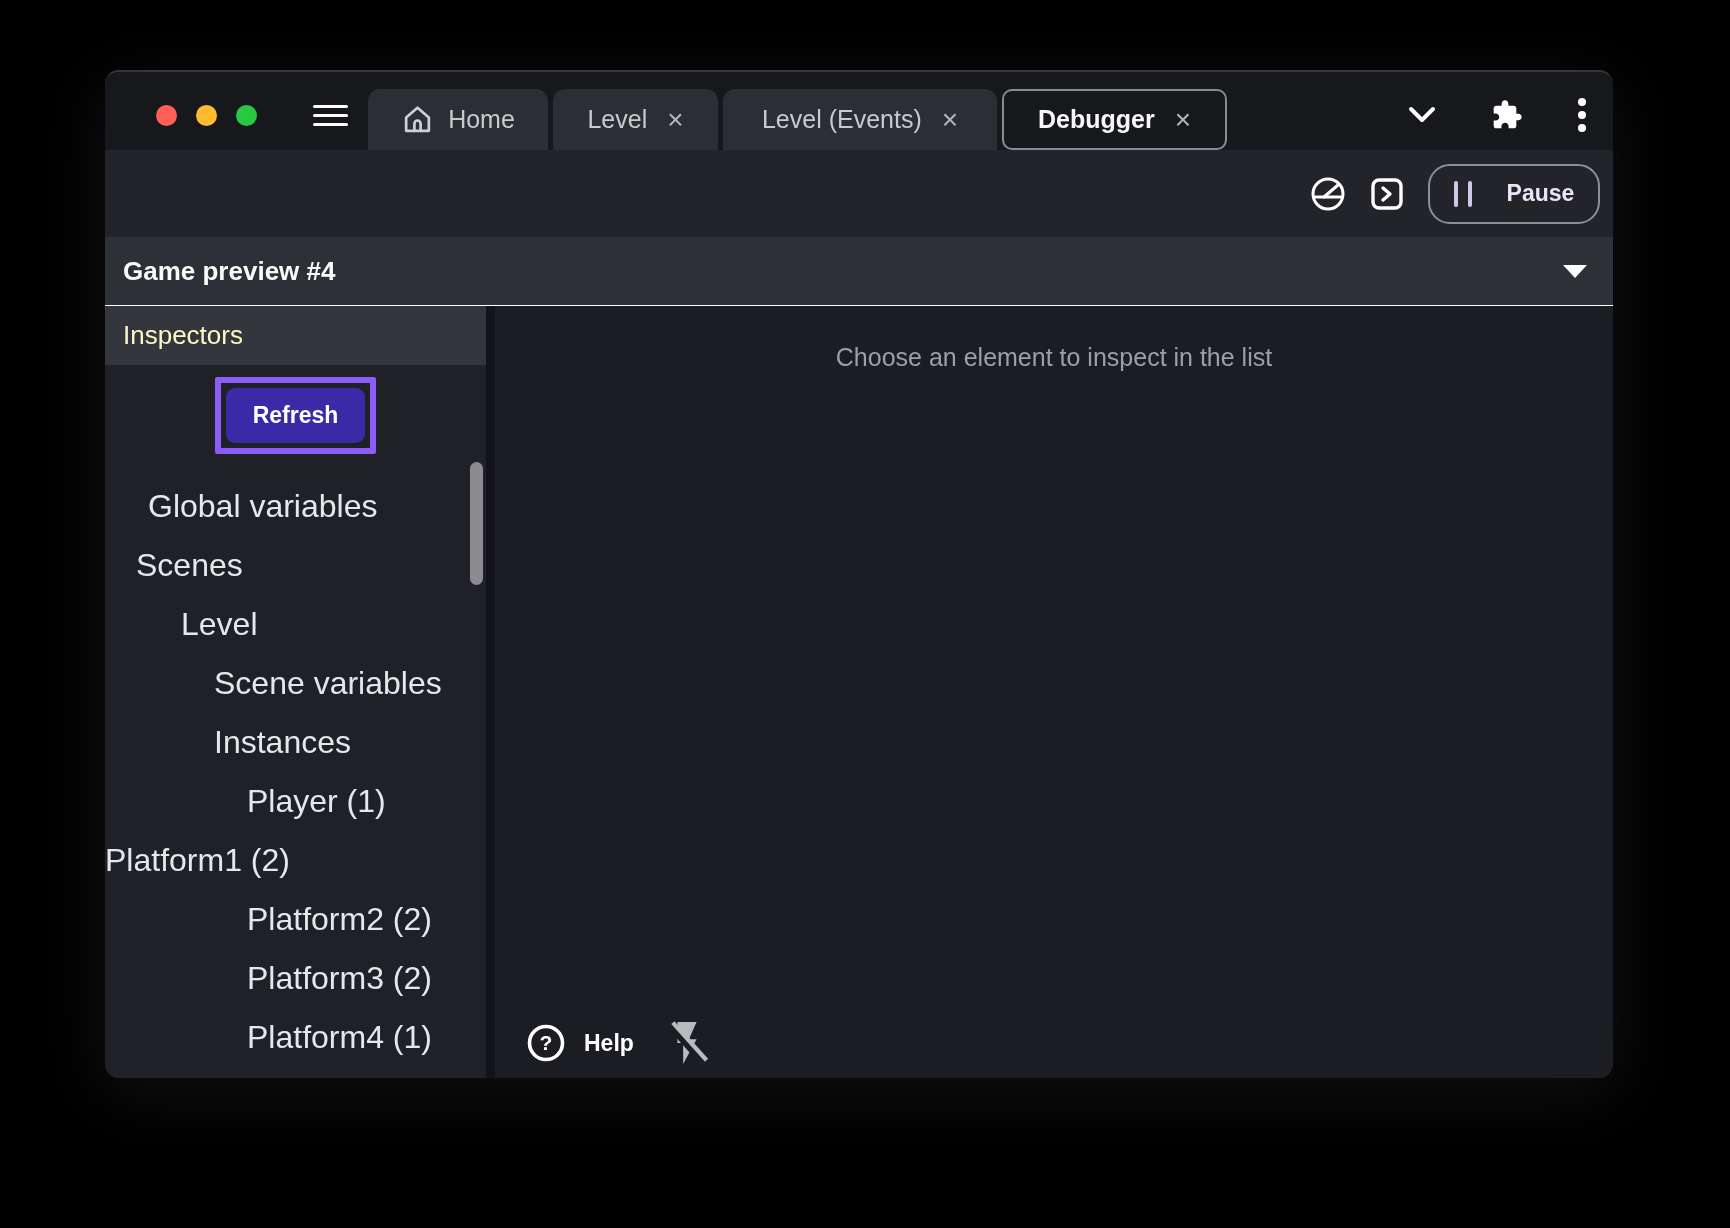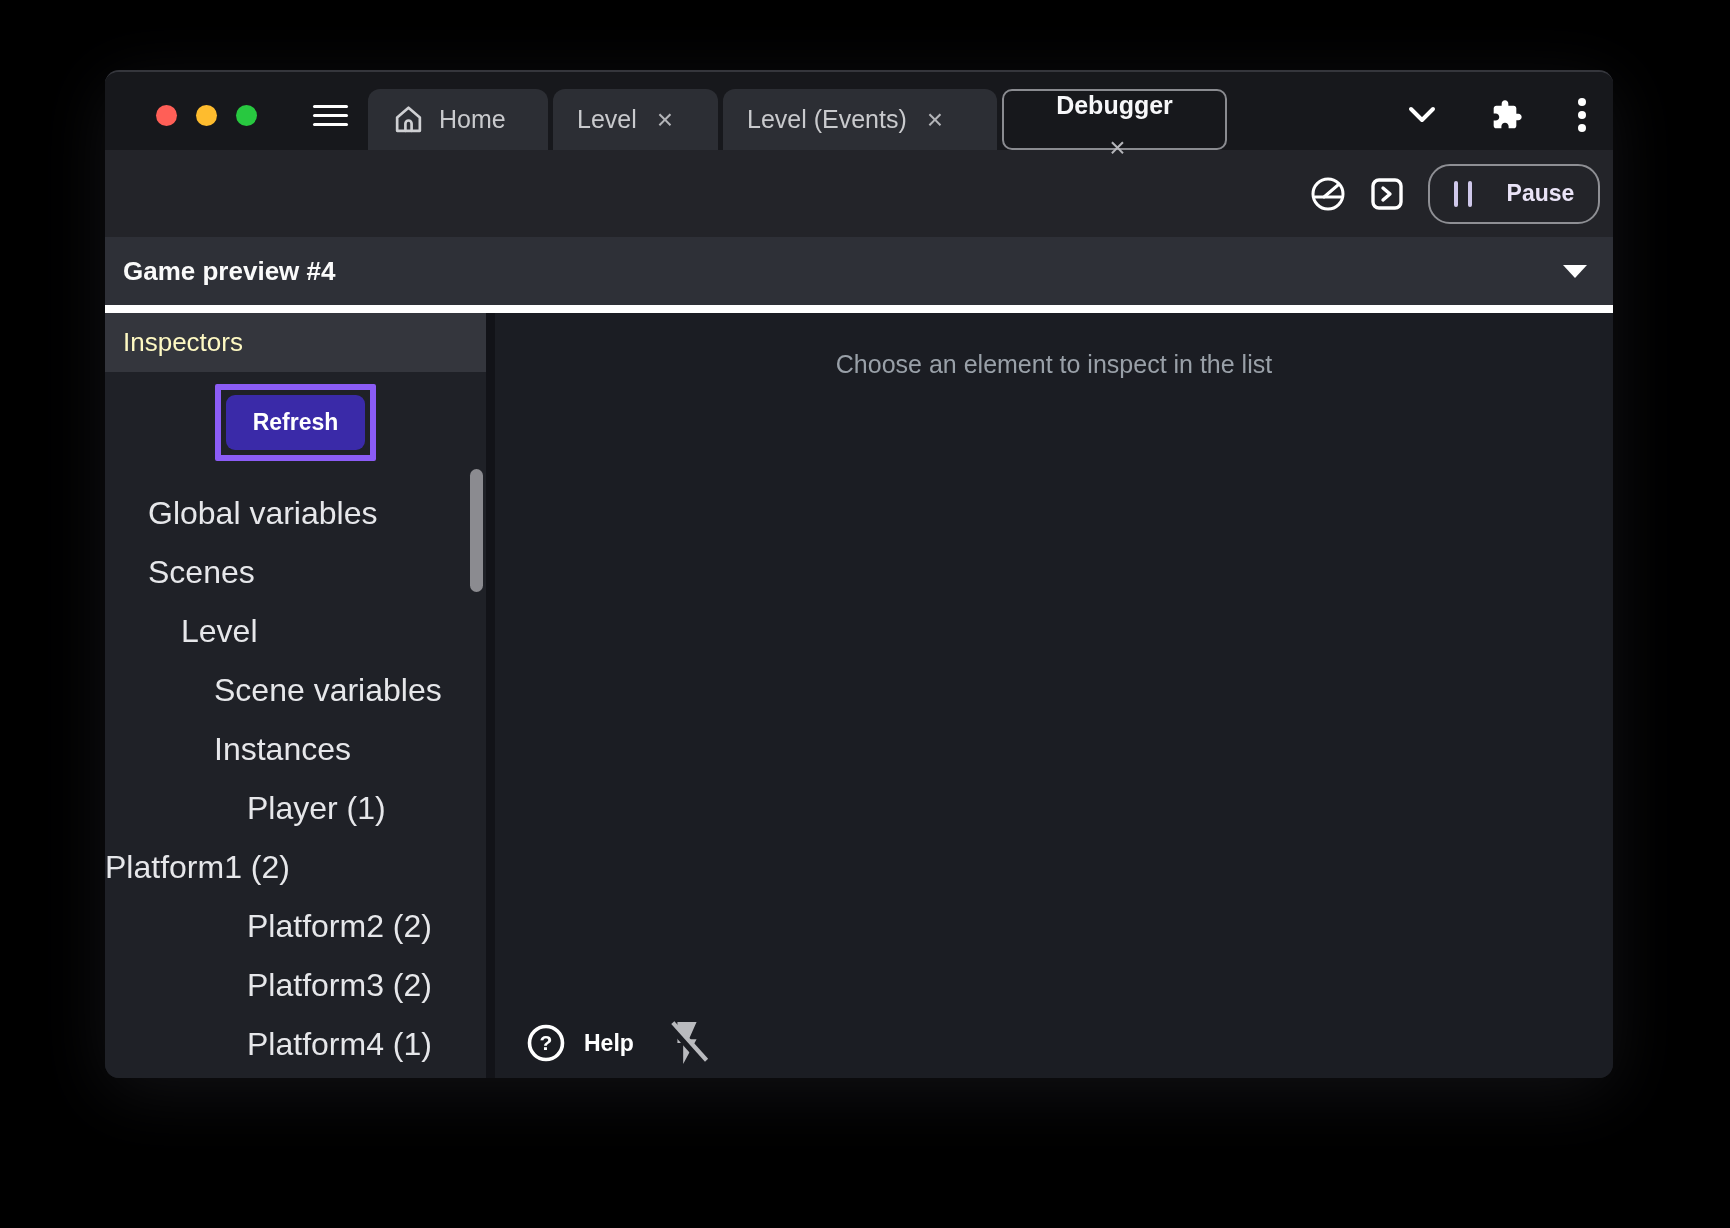--- a/index.html
+++ b/index.html
@@ -6,38 +6,38 @@
   .stage{position:relative;width:1730px;height:1228px;background:#000;overflow:hidden;}
   .window{position:absolute;left:105px;top:70px;width:1508px;height:1008px;background:#1b1d23;border-radius:14px;overflow:hidden;box-shadow:0 14px 70px rgba(130,130,150,0.14);border-top:2px solid #35363c;box-sizing:border-box;display:flex;flex-direction:column;}
 
   
   .tabbar{height:78px;min-height:78px;background:#17181c;display:flex;align-items:center;position:relative;}
   .lights{display:flex;gap:19px;margin-left:51px;margin-top:8px;}
   .light{width:21px;height:21px;border-radius:50%;}
   .hamburger{margin-left:56px;margin-top:8px;width:35px;display:flex;flex-direction:column;gap:6px;cursor:pointer;}
   .hamburger i{display:block;height:3px;background:#fff;border-radius:2px;}
   .tabs{display:flex;gap:5px;margin-left:20px;align-self:flex-end;height:61px;}
-  .tab{display:flex;align-items:center;justify-content:flex-start;gap:14px;background:#2c2e34;border-radius:12px 12px 0 0;color:#c9cacd;font-size:25px;font-weight:500;padding:0 24px;box-sizing:border-box;}
+  .tab{display:flex;align-items:center;justify-content:center;gap:14px;background:#2c2e34;border-radius:12px 12px 0 0;color:#c9cacd;font-size:25px;font-weight:500;padding:0 24px;box-sizing:border-box;}
   .tab.home{width:180px;}
   .tab.lvl{width:165px;}
   .tab.lvlev{width:274px;}
-  .tab.active{width:225px;background:#17181c;border:2px solid #8a8b90;border-radius:10px;color:#f7f7f9;font-weight:600;flex-direction:column;}
+  .tab.active{width:225px;background:#17181c;border:2px solid #8a8b90;border-radius:10px;color:#f7f7f9;font-weight:600;}
   .tab .close{color:#b4b5b9;font-size:28px;font-weight:400;line-height:1;margin-left:6px;cursor:pointer;}
   .tabbar-right{margin-left:auto;margin-right:26px;margin-top:8px;display:flex;align-items:center;gap:54px;}
 
   
   .toolbar{height:87px;min-height:87px;background:#232429;display:flex;align-items:center;justify-content:flex-end;padding-right:13px;}
   .toolbar .icon-btn{margin-right:24px;cursor:pointer;display:flex;}
   .pause-btn{width:172px;height:60px;border:2px solid #8e8f94;border-radius:22px;display:flex;align-items:center;justify-content:center;gap:35px;cursor:pointer;background:transparent;box-sizing:border-box;}
   .pause-bars{display:flex;gap:10px;}
   .pause-bars i{display:block;width:4px;height:26px;background:#cfc8ea;border-radius:2px;}
   .pause-label{color:#eae4f7;font-size:23px;font-weight:700;}
 
   
-  .preview-bar{height:68px;min-height:68px;background:#2e3037;border-bottom:8px solid #ffffff;display:flex;align-items:center;justify-content:space-between;padding:0 26px 0 18px;box-sizing:content-box;}
+  .preview-bar{height:68px;min-height:68px;background:#2e3037;border-bottom:1px solid #ffffff;display:flex;align-items:center;justify-content:space-between;padding:0 26px 0 18px;box-sizing:content-box;}
   .preview-title{color:#fafafa;font-size:26px;font-weight:700;}
   .caret-down{width:0;height:0;border-left:12px solid transparent;border-right:12px solid transparent;border-top:13px solid #fff;cursor:pointer;}
 
   
   .content{flex:1;display:flex;min-height:0;}
   .sidebar{width:381px;min-width:381px;background:#1f2127;position:relative;overflow:hidden;}
   .v-divider{width:9px;min-width:9px;background:#121318;}
   .main{flex:1;background:#1b1d23;position:relative;}
 
   .inspectors-header{height:59px;background:#34363d;display:flex;align-items:center;padding-left:18px;color:#fef9c3;font-size:26px;font-weight:500;}
@@ -150,21 +150,21 @@
         <div class="inspectors-header">Inspectors</div>
         <div class="refresh-wrap">
           <div class="annotation-box">
             <button class="refresh-btn">Refresh</button>
           </div>
         </div>
         <div class="tree">
 
             <div class="tree-item" style="padding-left: 43px;">Global variables</div>
 
-            <div class="tree-item" style="padding-left: 43px;">Scenes</div>
+            <div class="tree-item" style="padding-left: 31px;">Scenes</div>
 
             <div class="tree-item" style="padding-left: 76px;">Level</div>
 
             <div class="tree-item" style="padding-left: 109px;">Scene variables</div>
 
             <div class="tree-item" style="padding-left: 109px;">Instances</div>
 
             <div class="tree-item" style="padding-left: 142px;">Player (1)</div>
 
             <div class="tree-item" style="">Platform1 (2)</div>

